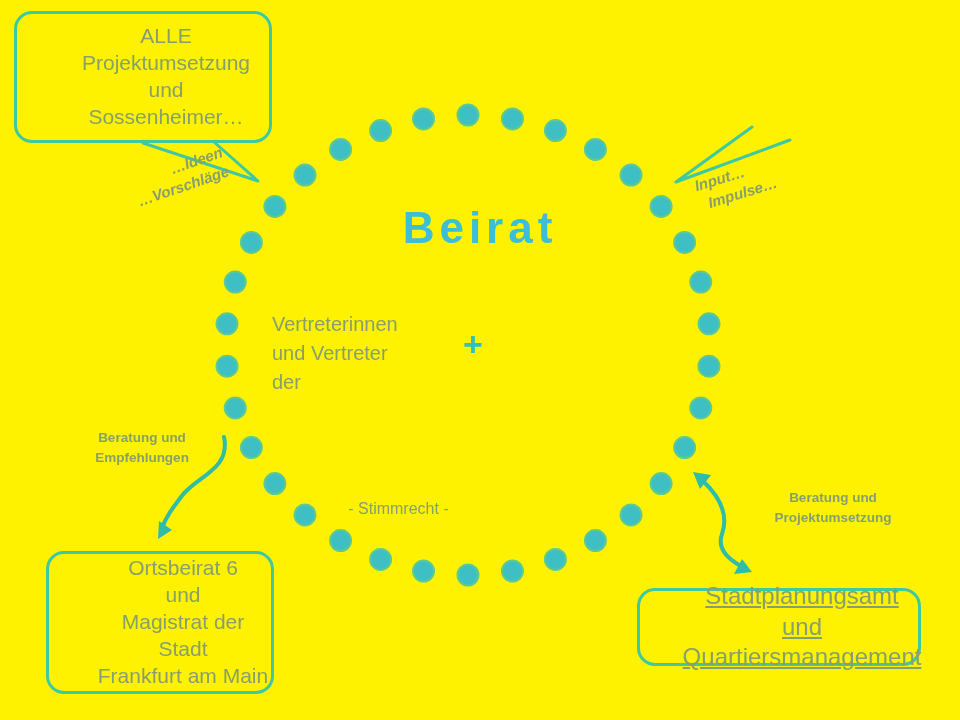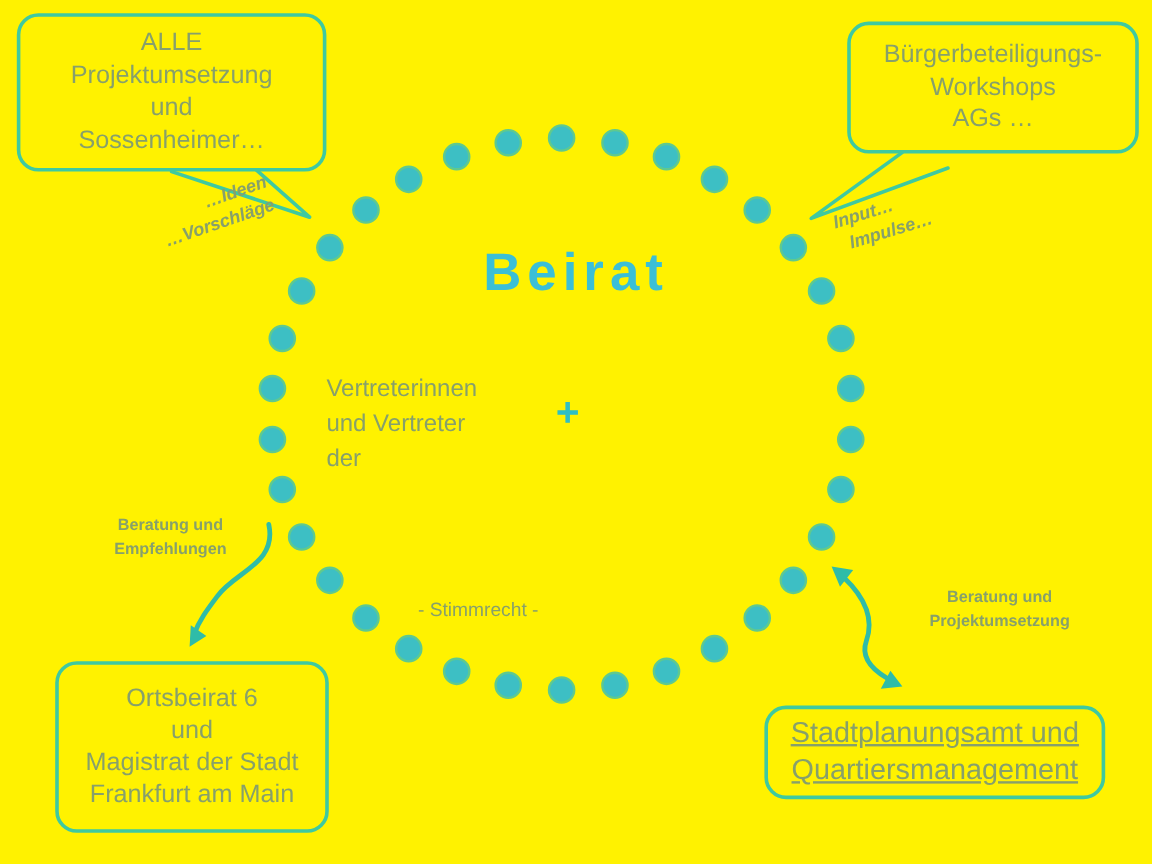--- a/index.html
+++ b/index.html
@@ -32,21 +32,21 @@
     border: 3px solid #3FC9A0;
     border-radius: 18px;
     background: #FFF200;
     display: flex;
     align-items: center;
     justify-content: center;
     text-align: center;
     color: #87A06B;
     line-height: 1.28;
   }
-  .box .box-text { display: block; width: 100%; }
+  .box .box-text { display: block; width: 100%; padding-left: 46px; }
 
   #bubble-alle {
     left: 14px; top: 11px; width: 258px; height: 132px;
     font-size: 21px;
   }
   #bubble-workshops {
     left: 706px; top: 18px; width: 243px; height: 110px;
     font-size: 21px;
   }
   #box-ortsbeirat {
@@ -197,27 +197,20 @@
 
   <div class="box" id="bubble-alle">
     <span class="box-text">
       <span>ALLE</span><br>
       <span>Projektumsetzung</span><br>
       <span>und</span><br>
       <span>Sossenheimer…</span>
     </span>
   </div>
 
-  <div class="box" id="bubble-workshops">
-    <span class="box-text">
-      <span>Bürgerbeteiligungs-</span><br>
-      <span>Workshops</span><br>
-      <span>AGs …</span>
-    </span>
-  </div>
 
   <div class="rot-label" id="label-ideen">
     <span class="l1">…Ideen</span>
     <span class="l2">…Vorschläge</span>
   </div>
 
   <div class="rot-label" id="label-input">
     <span class="l1">Input…</span>
     <span class="l2">Impulse…</span>
   </div>

